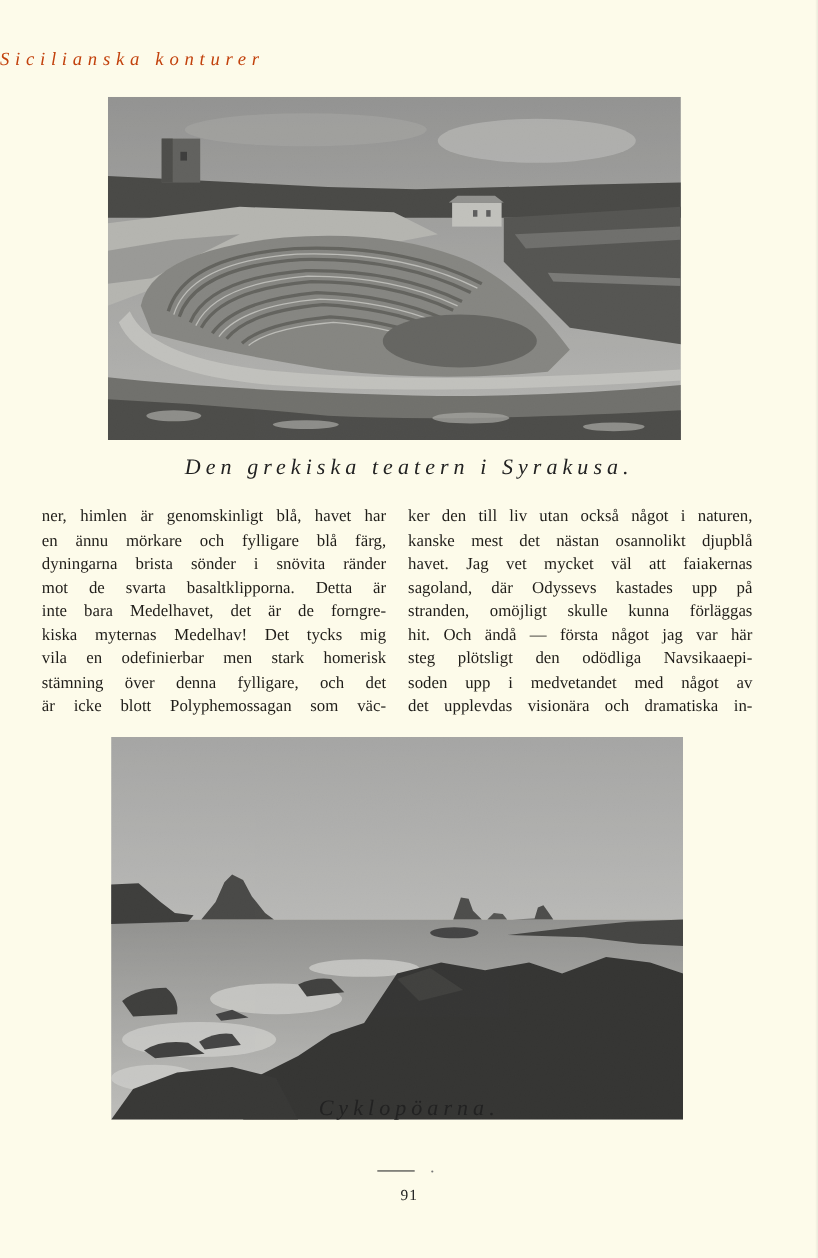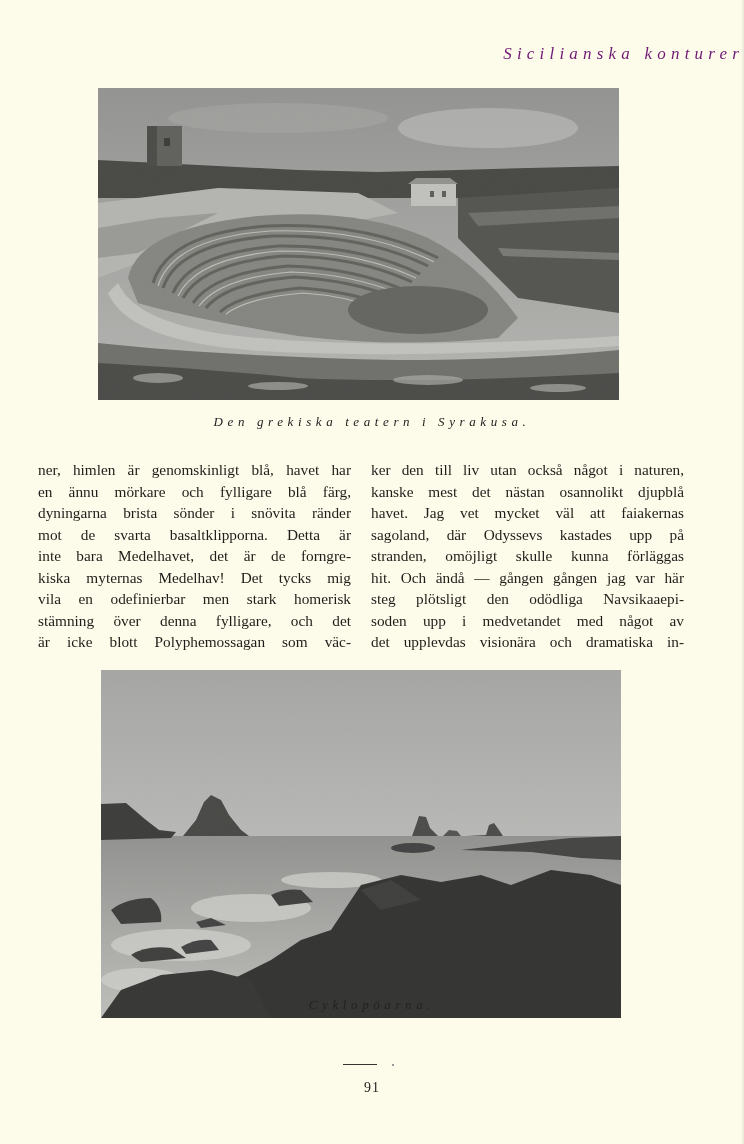--- a/index.html
+++ b/index.html
@@ -6,38 +6,38 @@
   body {
     width: 744px; height: 1144px;
     background: #fdfbea;
     position: relative;
     overflow: hidden;
     font-family: "DejaVu Serif", "Liberation Serif", serif;
     color: #1e1c18;
   }
   .running-head {
     position: absolute; left: 0; width: 744px; top: 44px;
-    text-align: right;
+    text-align: left;
     font-family: "Liberation Serif", serif;
     font-style: italic;
     font-size: 17px;
     letter-spacing: 5.2px;
-    color: #701a75;
+    color: #c2410c;
   }
   .photo {
     position: absolute;
     overflow: hidden;
   }
   .photo svg { display: block; width: 100%; height: 100%; }
   .caption {
     position: absolute; left: 0; width: 744px;
     text-align: center;
     font-family: "Liberation Serif", serif;
     font-style: italic;
-    font-size: 13px;
+    font-size: 20px;
     letter-spacing: 4.6px;
     color: #222;
   }
   .col {
     position: absolute;
     top: 459px;
     width: 313px;
     font-family: Liberation Serif, serif;
     font-size: 15.3px;
     line-height: 21.5px;
@@ -162,21 +162,21 @@
   <span class="line">stämning över denna fylligare, och det</span>
   <span class="line last">är icke blott Polyphemossagan som väc-</span>
 </div>
 
 <div class="col" style="left:371px;">
   <span class="line">ker den till liv utan också något i naturen,</span>
   <span class="line">kanske mest det nästan osannolikt djupblå</span>
   <span class="line">havet. Jag vet mycket väl att faiakernas</span>
   <span class="line">sagoland, där Odyssevs kastades upp på</span>
   <span class="line">stranden, omöjligt skulle kunna förläggas</span>
-  <span class="line">hit. Och ändå — gången gången jag var här</span>
+  <span class="line">hit. Och ändå — första något jag var här</span>
   <span class="line">steg plötsligt den odödliga Navsikaaepi-</span>
   <span class="line">soden upp i medvetandet med något av</span>
   <span class="line last">det upplevdas visionära och dramatiska in-</span>
 </div>
 
 <div class="photo" style="left:101px; top:670px; width:520px; height:348px;">
   <svg viewBox="0 0 520 348" preserveAspectRatio="none">
     <defs>
       <linearGradient id="sky2" x1="0" y1="0" x2="0" y2="1">
         <stop offset="0" stop-color="#b4b4b2"></stop>

